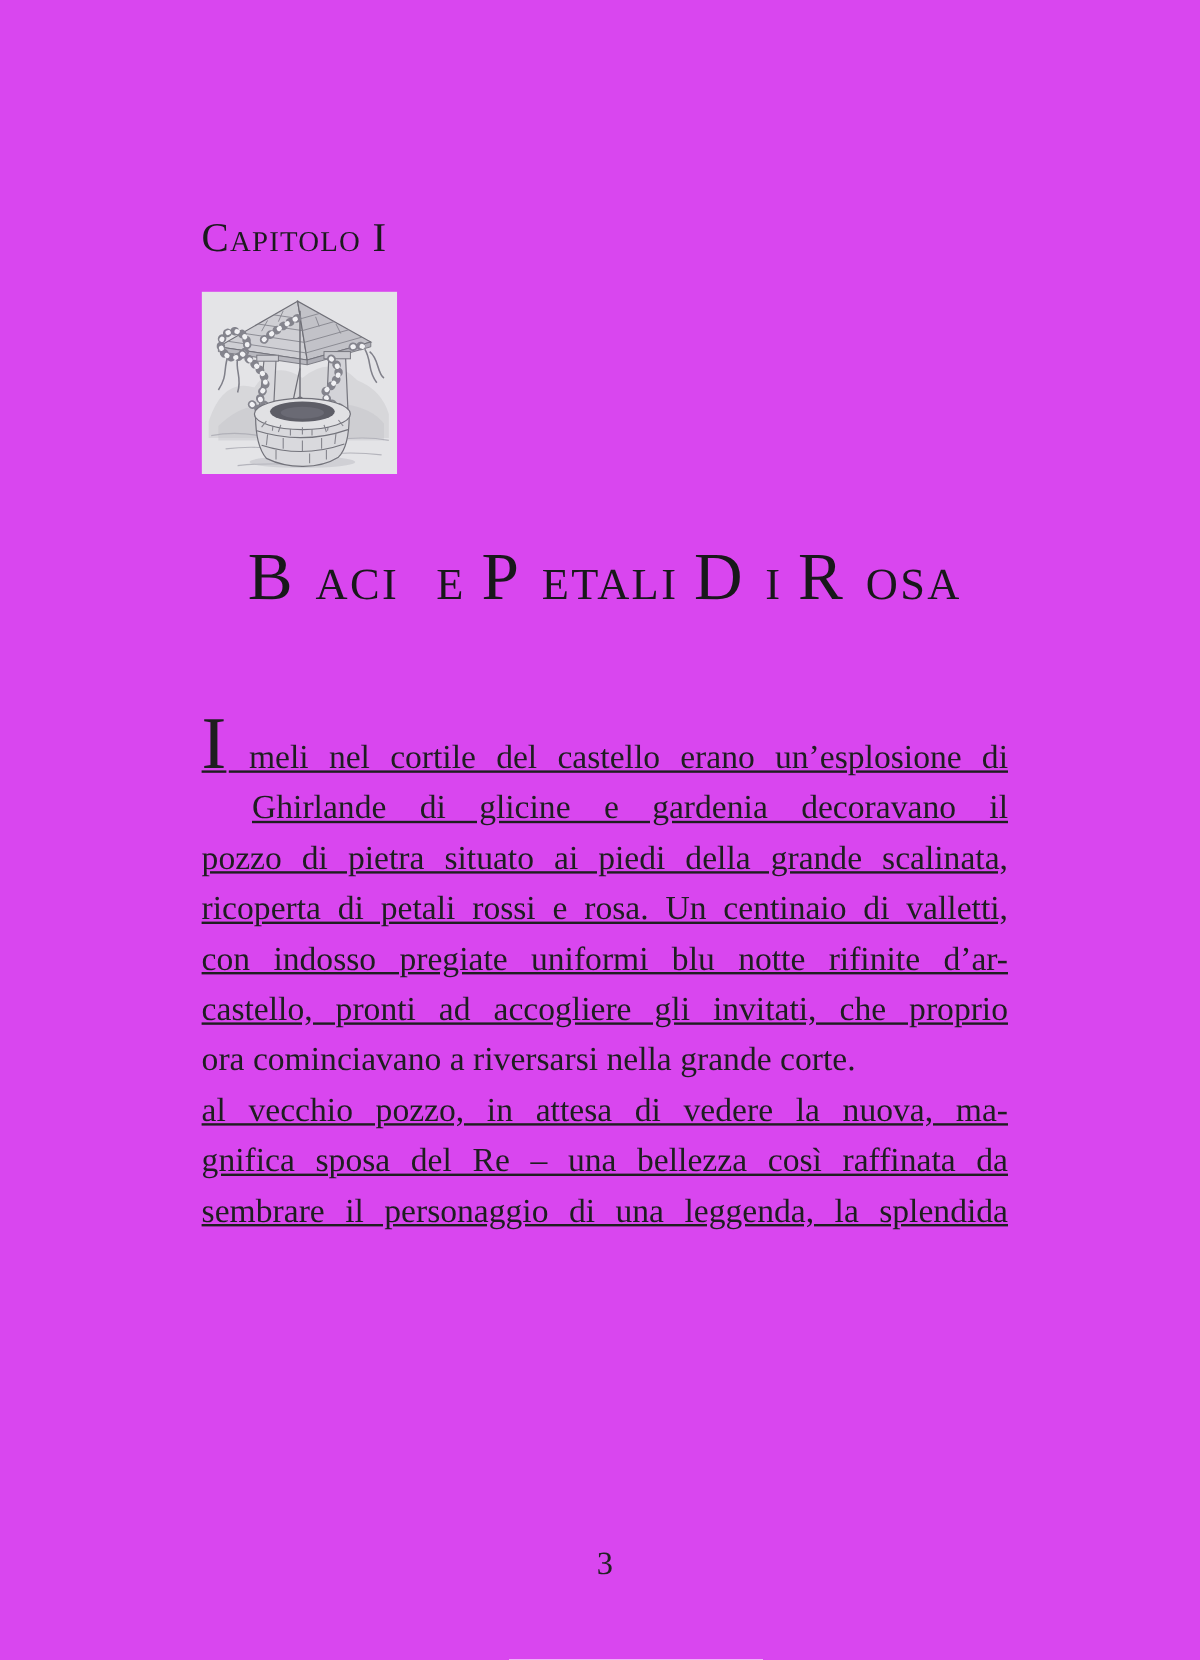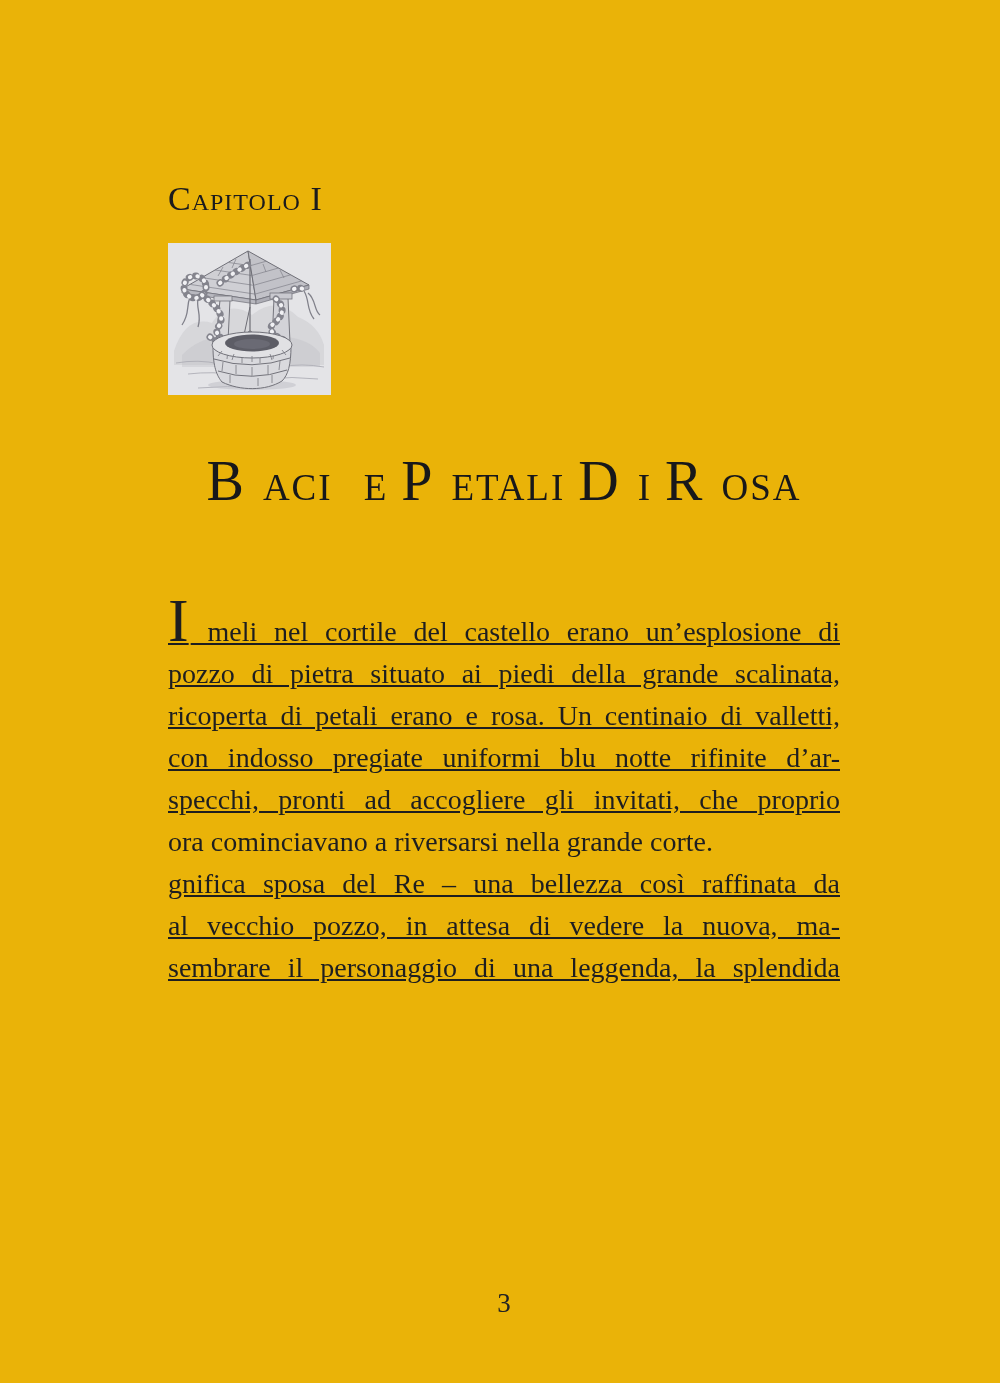--- a/index.html
+++ b/index.html
@@ -1,20 +1,20 @@
 <!DOCTYPE html>
 <html><head>
 <meta charset="utf-8">
 <style>
   html, body { margin: 0; padding: 0; background: #ffffff; }
   .page {
     position: relative;
     width: 1000px;
     height: 1383px;
-    background: #eab308;
+    background: #d946ef;
     font-family: "Liberation Serif", serif;
     color: #1e1e20;
     overflow: hidden;
   }
   .chapter {
     position: absolute;
     left: 168px;
     top: 180px;
     font-size: 34px;
     font-variant: small-caps;
@@ -177,25 +177,26 @@
       <line class="ticks" x1="84" y1="113" x2="84" y2="119"></line>
       <line class="ticks" x1="102" y1="111" x2="104" y2="117"></line>
       <line class="ticks" x1="114" y1="107" x2="118" y2="112"></line>
     </svg>
   </div>
 
   <div class="title"><span class="title-word"><span class="t-big">B</span><span class="t-small">ACI</span></span><span class="title-word"><span class="t-small">E</span></span><span class="title-word"><span class="t-big">P</span><span class="t-small">ETALI</span></span><span class="title-word"><span class="t-big">D</span><span class="t-small">I</span></span><span class="title-word"><span class="t-big">R</span><span class="t-small">OSA</span></span></div>
 
   <div class="body">
       <div class="line just"><span class="drop-init">I</span> meli nel cortile del castello erano un’esplosione di</div>
+      <div class="line just indent">Ghirlande di glicine e gardenia decoravano il</div>
       <div class="line just">pozzo di pietra situato ai piedi della grande scalinata,</div>
-      <div class="line just">ricoperta di petali erano e rosa. Un centinaio di valletti,</div>
+      <div class="line just">ricoperta di petali rossi e rosa. Un centinaio di valletti,</div>
       <div class="line just">con indosso pregiate uniformi blu notte rifinite d’ar-</div>
-      <div class="line just">specchi, pronti ad accogliere gli invitati, che proprio</div>
+      <div class="line just">castello, pronti ad accogliere gli invitati, che proprio</div>
       <div class="line">ora cominciavano a riversarsi nella grande corte.</div>
+      <div class="line just">al vecchio pozzo, in attesa di vedere la nuova, ma-</div>
       <div class="line just">gnifica sposa del Re – una bellezza così raffinata da</div>
-      <div class="line just">al vecchio pozzo, in attesa di vedere la nuova, ma-</div>
       <div class="line just">sembrare il personaggio di una leggenda, la splendida</div>
     </div>
 
   <div class="page-number">3</div>
 
 </div>
 
 </body></html>

